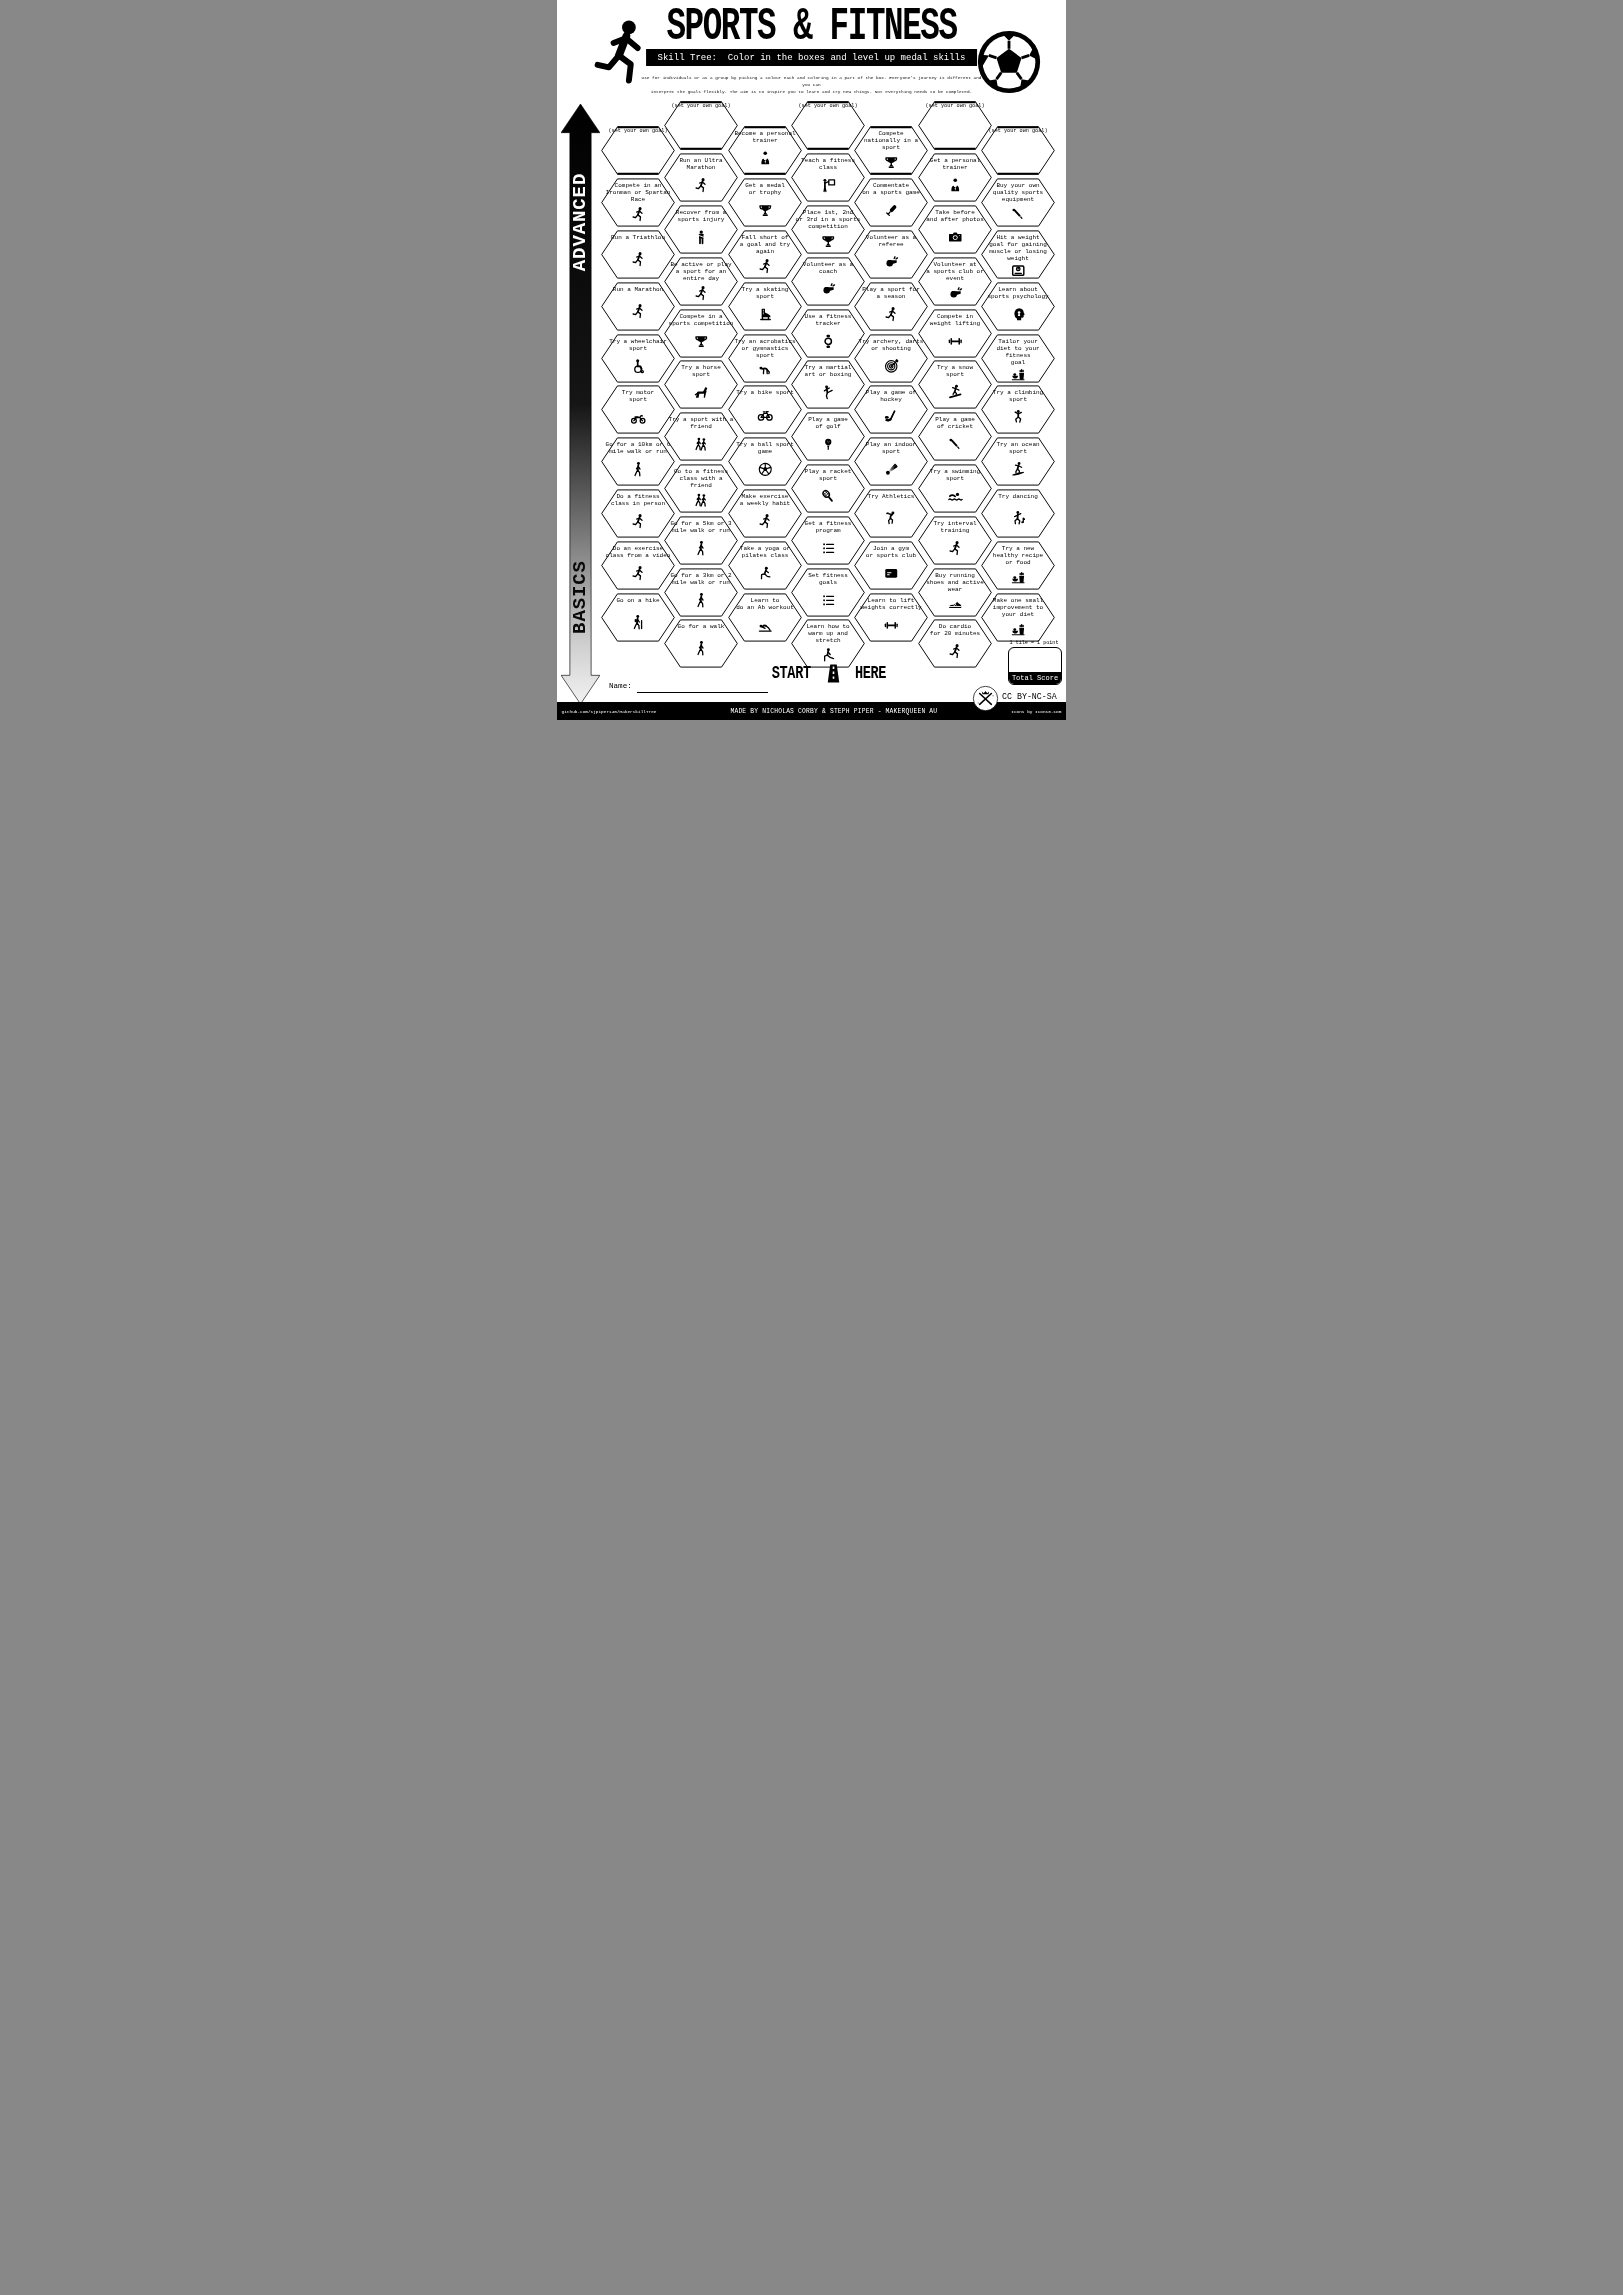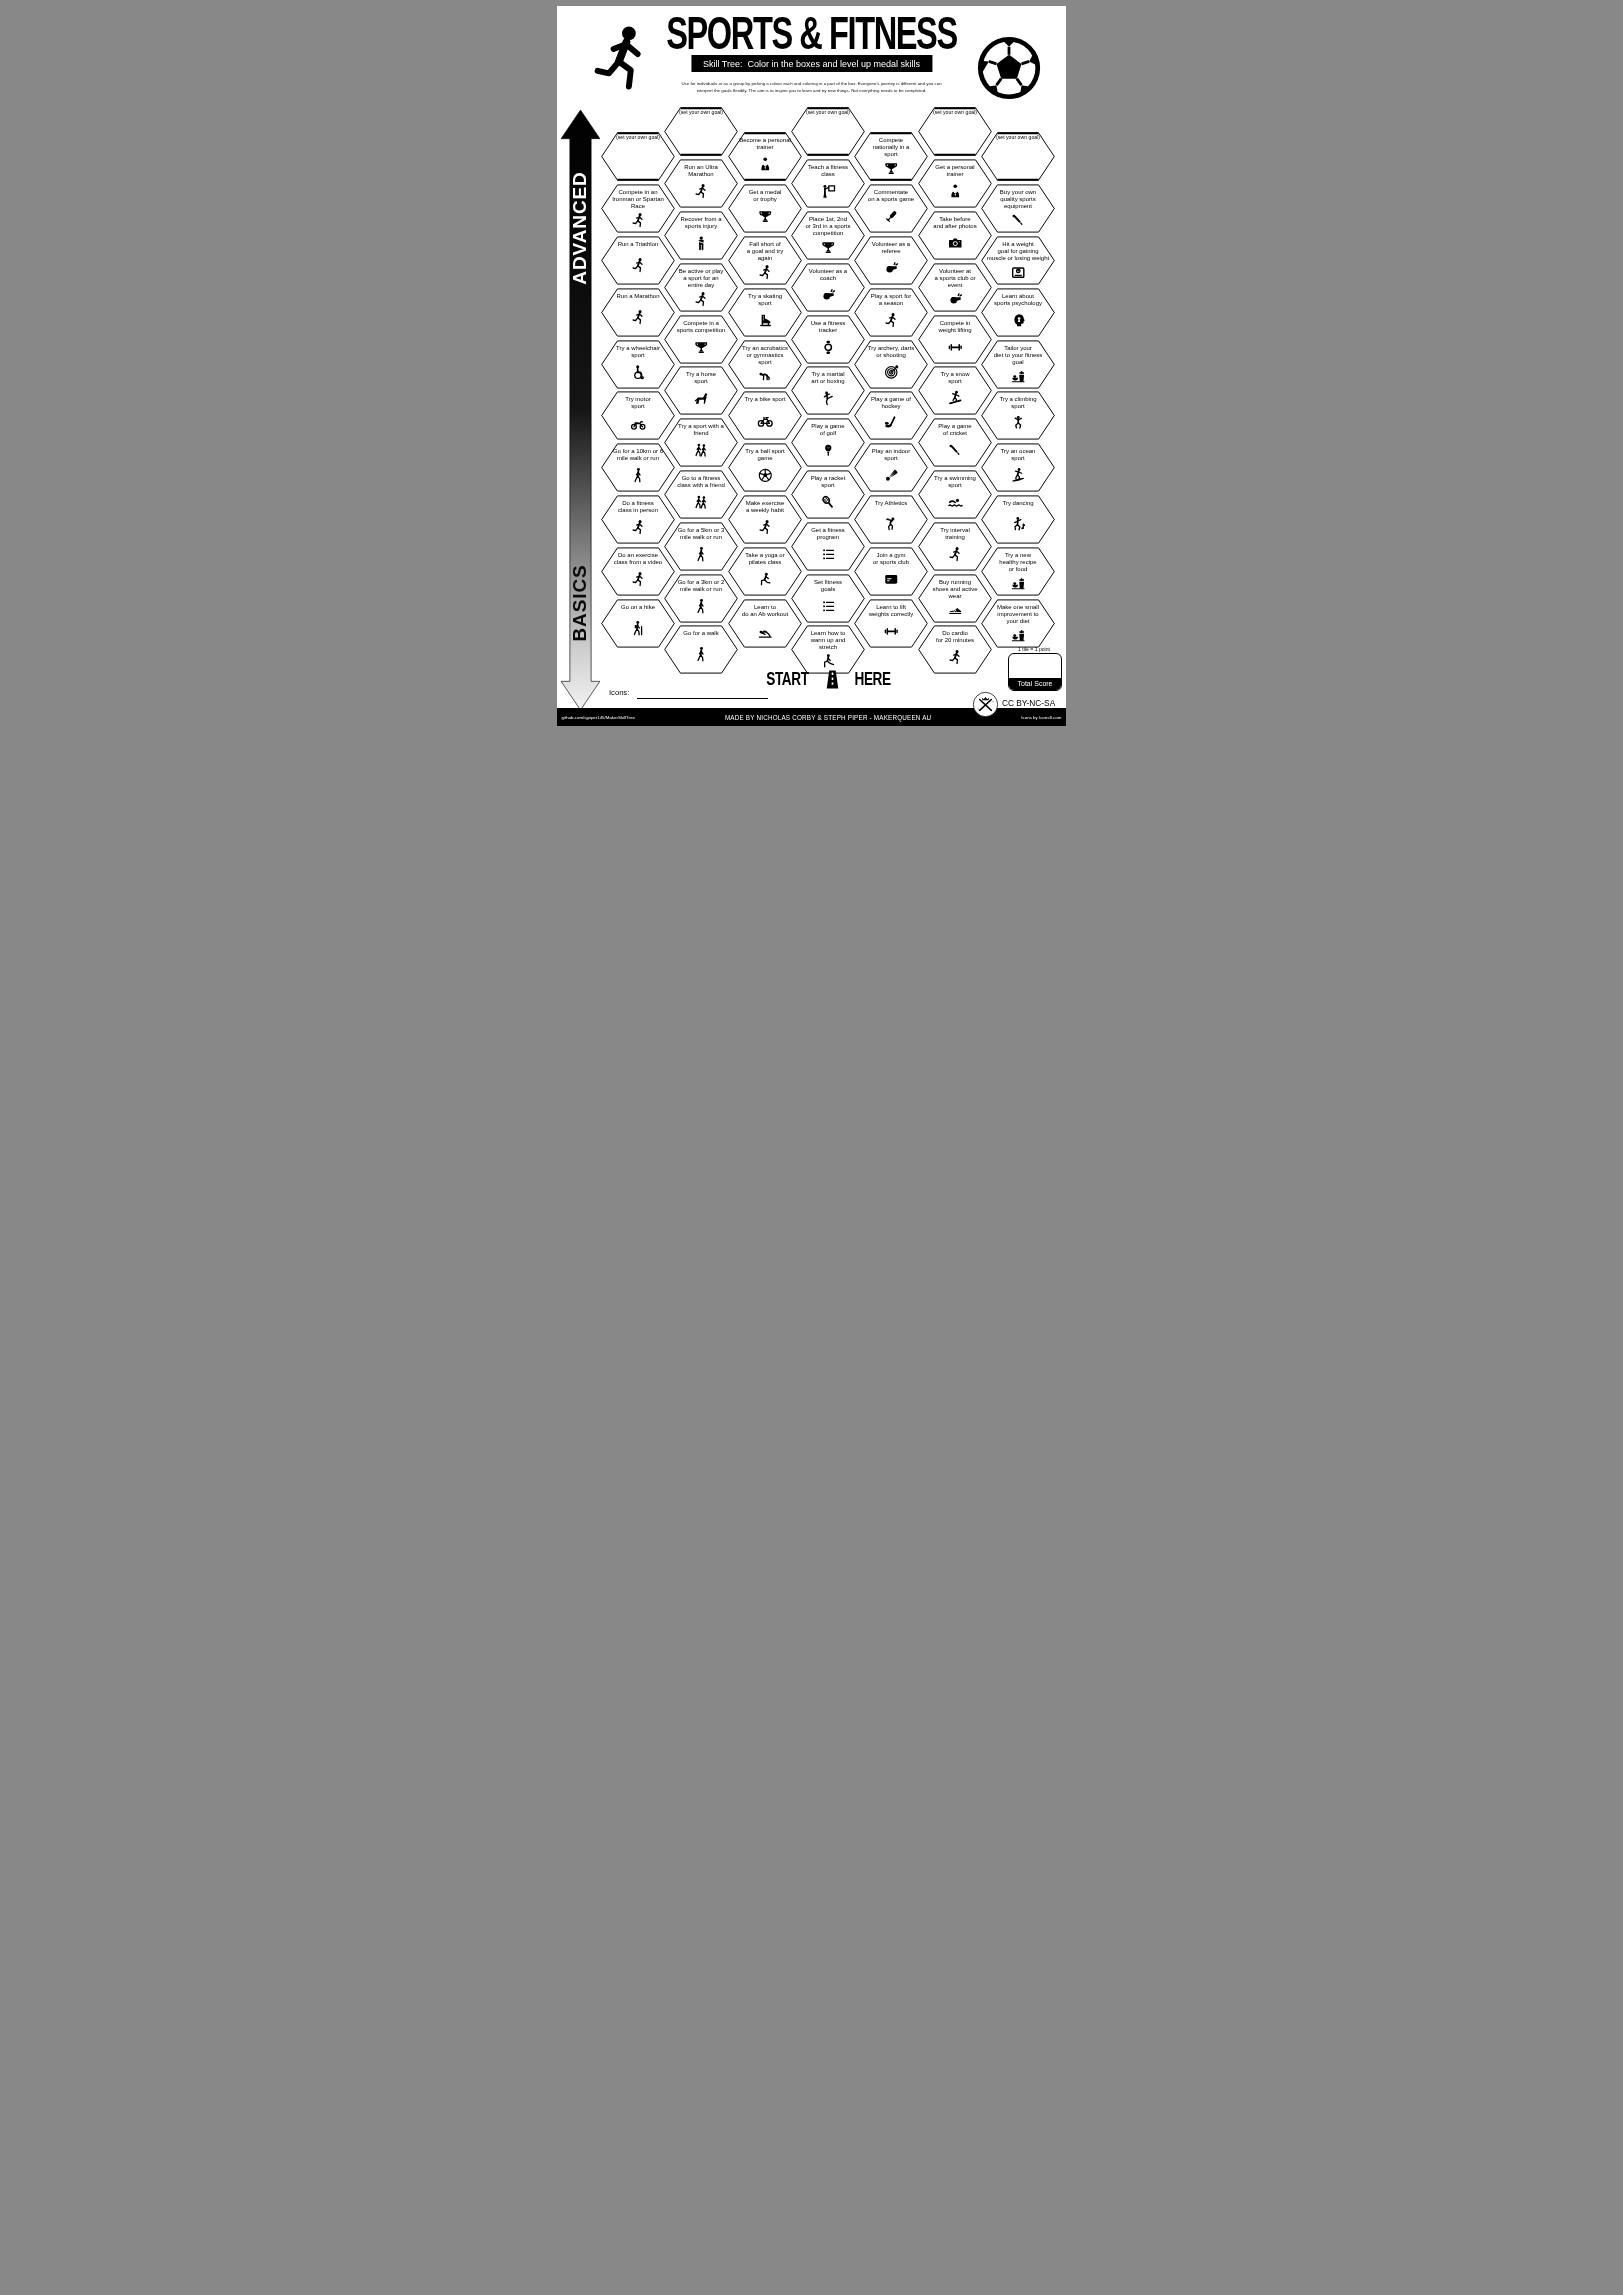--- a/index.html
+++ b/index.html
@@ -1,17 +1,17 @@
 <!DOCTYPE html>
 <html style="font-size:7.4px"><head>
 <meta charset="utf-8">
 <style>
   html,body{margin:0;padding:0;background:#888}
-  #page{position:relative;width:509px;height:720px;background:#fff;margin:6px auto;
-        font-family:Liberation Sans, sans-serif;overflow:hidden}
+  #page{position:relative;width:509px;height:720px;background:#fff;margin:0 auto;
+        font-family:Liberation Mono, monospace;overflow:hidden}
   
   #title{position:absolute;top:1.9px;left:0;right:0;text-align:center;font-size:44px;
          font-weight:bold;letter-spacing:-1.9px;transform:scale(.74,1.04);color:#000;white-space:nowrap}
   #subtitle{position:absolute;top:49px;left:50%;transform:translateX(-50%);background:#000;color:#fff;
             font-size:9px;padding:3.7px 12px;white-space:pre}
   #intro{position:absolute;top:74px;left:50%;transform:translateX(-50%);width:342px;text-align:center;
          font-size:4.4px;line-height:1.6;color:#111;white-space:pre-line}
   #hdr-runner{position:absolute;left:25.4px;top:19.4px}
   #hdr-ball{position:absolute;left:419px;top:29px}
   
@@ -1364,21 +1364,21 @@
     </div>
 
   <div id="start-block">
     <span class="start-word">START</span>
     <svg width="25" height="23" viewBox="0 0 24 24">
         <use href="#i-road"></use>
       </svg>
     <span class="start-word">HERE</span>
   </div>
 
-  <div id="name-row">Icons:</div>
+  <div id="name-row">Name:</div>
   <div id="name-line"></div>
   <div id="tile-note">1 tile = 1 point</div>
   <div id="score-box">
     <div id="score-space"></div>
     <div id="score-strip">Total Score</div>
   </div>
   <svg id="cc-logo" width="27" height="27" viewBox="0 0 60 60">
     <circle cx="30" cy="30" r="27" fill="#fff" stroke="#000" stroke-width="1.6"></circle>
     <path d="M17,19 L43,43 M43,19 L17,43" fill="none" stroke="#000" stroke-width="3.4" stroke-linecap="round"></path>
     <path d="M22,14.5 L26,18.5 L30,13.5 L34,18.5 L38,14.5 L36.8,20.5 H23.2 Z" fill="#000"></path>

